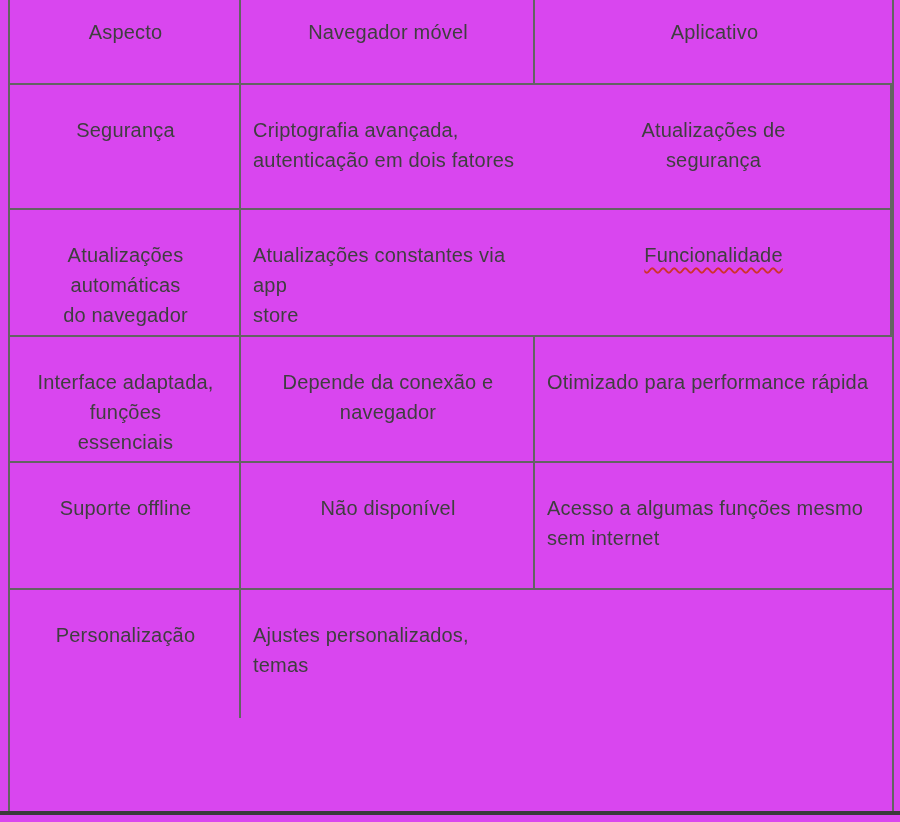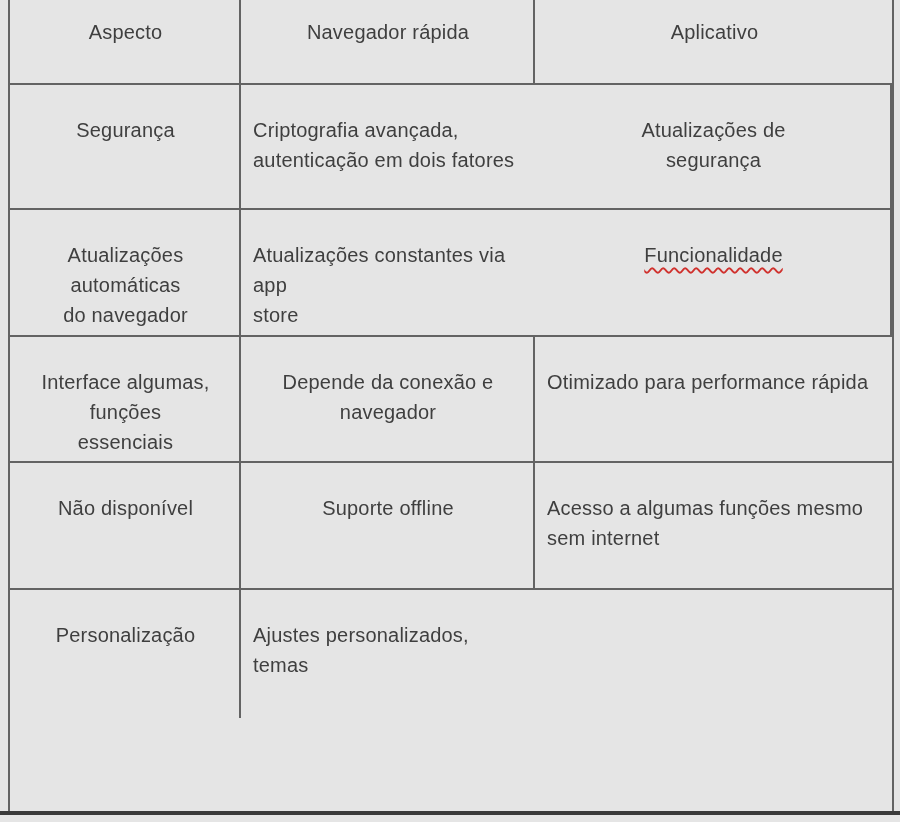--- a/index.html
+++ b/index.html
@@ -10,21 +10,21 @@
   body {
     width: 900px;
     height: 822px;
     overflow: hidden;
     font-family: "Liberation Sans", "DejaVu Sans", sans-serif;
   }
   .stage {
     position: relative;
     width: 900px;
     height: 822px;
-    background: #e5e5e5;
+    background: #d946ef;
     filter: blur(0.45px); 
   }
   .tbl {
     position: absolute;
     left: 8px;
     top: 0;
     width: 886px;
     height: 812px;
     box-sizing: border-box;
     border-left: 2px solid #636363;
@@ -67,44 +67,44 @@
     background: #3a3a3a;
   }
 </style>
 </head>
 <body>
 
 <div class="stage">
   <div class="tbl">
 
     <div class="cell head cr">Aspecto</div>
-    <div class="cell head cr">Navegador rápida</div>
+    <div class="cell head cr">Navegador móvel</div>
     <div class="cell head">Aplicativo</div>
 
     <div class="cell cr">Segurança</div>
     <div class="cell">Criptografia avançada,
 autenticação em dois fatores</div>
 
     <div class="cell cr">Atualizações de
 segurança</div>
     <div class="cell cr">Atualizações automáticas
 do navegador</div>
     <div class="cell">Atualizações constantes via app
 store</div>
 
     <div class="cell cr"><span class="misspelled">Funcionalidade</span></div>
-    <div class="cell cr">Interface algumas, funções
+    <div class="cell cr">Interface adaptada, funções
 essenciais</div>
 
     <div class="cell cr">Depende da conexão e
 navegador</div>
     <div class="cell">Otimizado para performance rápida</div>
 
+    <div class="cell cr">Suporte offline</div>
     <div class="cell cr">Não disponível</div>
-    <div class="cell cr">Suporte offline</div>
     <div class="cell">Acesso a algumas funções mesmo
 sem internet</div>
 
     <div class="cell cr lastrow">Personalização</div>
     <div class="cell lastrow">Ajustes personalizados, temas</div>
 
   </div>
 
   <div class="bottom-rule"></div>
 </div>

